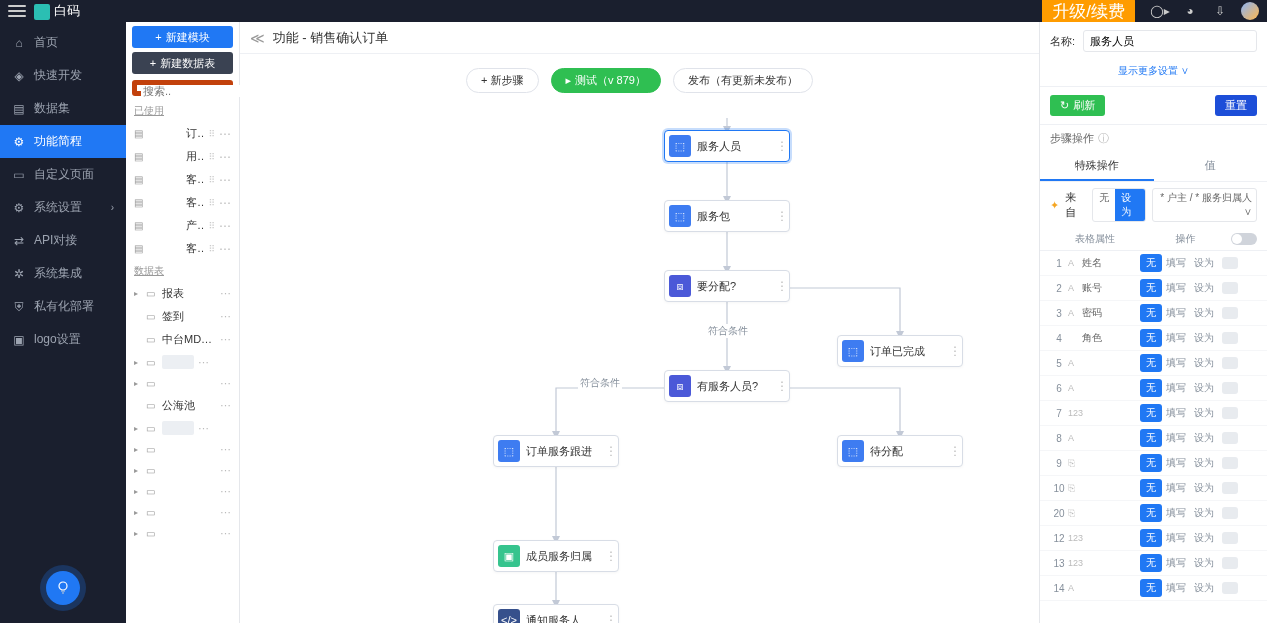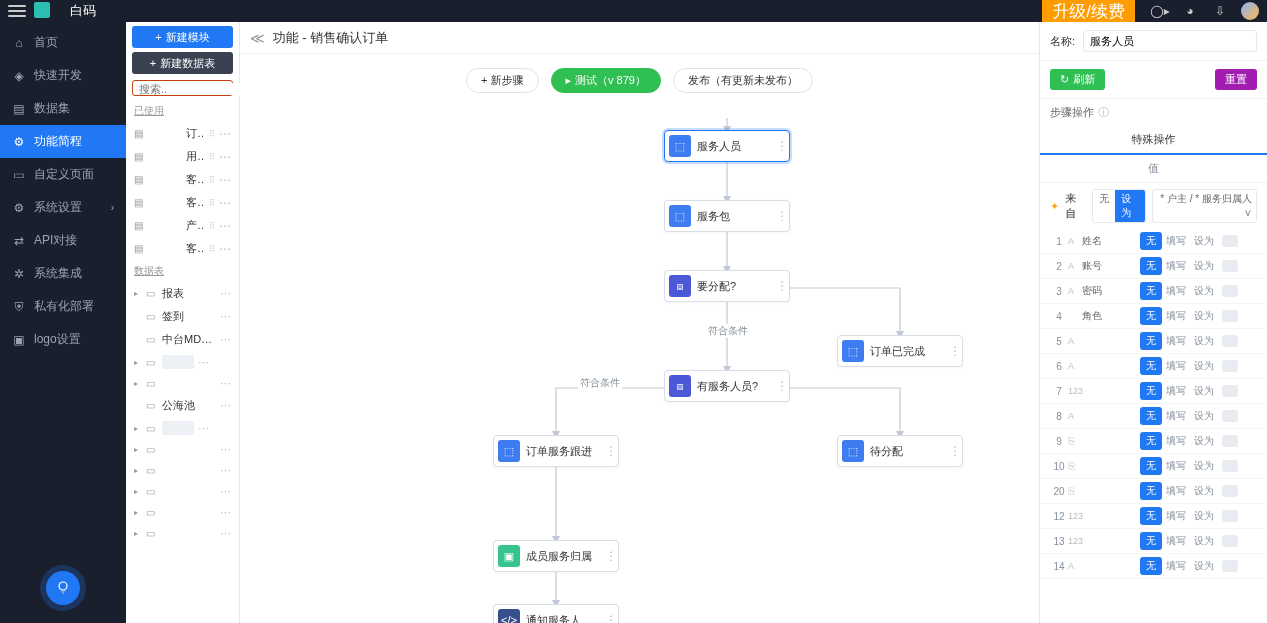--- a/index.html
+++ b/index.html
@@ -2,21 +2,21 @@
 <html><head>
 <meta charset="utf-8">
 <style>
 * { margin: 0; padding: 0; box-sizing: border-box; font-family: -apple-system, BlinkMacSystemFont, "Segoe UI", "PingFang SC", "Microsoft YaHei", sans-serif; }
 body { width: 1267px; height: 623px; overflow: hidden; background: #fff; font-size: 12px; color: #333; }
 
 
 .topbar { height: 22px; background: #1a1f2e; display: flex; align-items: center; padding: 0 8px; color: #fff; }
 .topbar .menu-icon { width: 18px; height: 18px; display: flex; flex-direction: column; justify-content: center; gap: 3px; margin-right: 8px; cursor: pointer; }
 .topbar .menu-icon span { height: 2px; background: #ccc; border-radius: 1px; }
-.topbar .logo { display: flex; align-items: flex-start; gap: 20px; font-size: 13px; font-weight: 500; }
+.topbar .logo { display: flex; align-items: flex-end; gap: 4px; font-size: 13px; font-weight: 500; }
 .topbar .logo-icon { width: 16px; height: 16px; background: #2bbfb3; border-radius: 2px; display: inline-block; }
 .topbar .spacer { flex: 1; }
 .topbar .upgrade-btn { background: #ff9c00; color: #fff; padding: 2px 10px; border-radius: 3px; font-size: 17px; margin-right: 10px; cursor: pointer; }
 .topbar .top-icon { width: 18px; height: 18px; display: inline-flex; align-items: center; justify-content: center; margin: 0 6px; cursor: pointer; color: #ccc; }
 .topbar .avatar { width: 18px; height: 18px; border-radius: 50%; background: linear-gradient(135deg,#8ab4f8,#ffb74d); margin-left: 6px; cursor: pointer; }
 
 
 .layout { display: flex; height: calc(623px - 22px); }
 
 
@@ -25,21 +25,21 @@
 .sidebar .item.active { background: #2078f4; color: #fff; }
 .sidebar .item .s-icon { width: 14px; height: 14px; display: inline-flex; align-items: center; justify-content: center; font-size: 12px; }
 .sidebar .item .chev { margin-left: auto; font-size: 10px; }
 .sidebar .fab { position: absolute; bottom: 18px; left: 50%; transform: translateX(-50%); width: 34px; height: 34px; border-radius: 50%; background: #2078f4; box-shadow: 0 0 0 6px rgba(32,120,244,.25); display: flex; align-items: center; justify-content: center; color: #fff; cursor: pointer; }
 
 
 .explorer { width: 114px; border-right: 1px solid #e5e7eb; display: flex; flex-direction: column; background: #fff; }
 .explorer .btn { margin: 4px 6px 0; height: 22px; border-radius: 3px; display: flex; align-items: center; justify-content: center; font-size: 11px; color: #fff; cursor: pointer; gap: 4px; }
 .explorer .btn.blue { background: #2078f4; }
 .explorer .btn.dark { background: #3a4252; }
-.explorer .search { margin: 6px 6px 4px; display: flex; align-items: flex-end; border: 1px solid #c2410c; border-radius: 3px; height: 16px; padding: 0 4px; }
+.explorer .search { margin: 6px 6px 4px; display: flex; align-items: flex-start; border: 5px solid #c2410c; border-radius: 3px; height: 16px; padding: 0 4px; }
 .explorer .search input { border: none; outline: none; flex: 1; font-size: 11px; padding: 0 2px; }
 .explorer .search .s-ibtn { width: 18px; text-align: center; color: #999; cursor: pointer; }
 .explorer .cat { font-size: 10px; color: #999; padding: 4px 8px; text-decoration: underline; }
 .explorer .file { display: flex; align-items: center; gap: 4px; padding: 4px 8px; font-size: 11px; cursor: pointer; }
 .explorer .file .f-icon { color: #999; font-size: 10px; width: 12px; }
 .explorer .file .name { flex: 1; white-space: nowrap; overflow: hidden; text-overflow: ellipsis; margin-left: 36px; }
 .explorer .file .dots { color: #bbb; font-size: 12px; }
 .explorer .file .handle { color: #ccc; font-size: 9px; }
 .explorer .node { display: flex; align-items: center; gap: 4px; padding: 4px 8px; font-size: 11px; cursor: pointer; }
 .explorer .node .tri { color: #999; font-size: 8px; width: 8px; }
@@ -71,23 +71,23 @@
 
 .panel { width: 228px; border-left: 1px solid #e5e7eb; display: flex; flex-direction: column; background: #fff; }
 .panel .tabs { display: flex; border-bottom: 1px solid #eef0f4; }
 .panel .tabs .tab { flex: 1; text-align: center; padding: 8px 0; font-size: 11px; cursor: pointer; color: #86909c; }
 .panel .tabs .tab.active { color: #333; border-bottom: 2px solid #2078f4; }
 .panel .form-row { display: flex; align-items: center; padding: 8px 10px; gap: 8px; font-size: 11px; }
 .panel .form-row input { flex: 1; border: 1px solid #e5e7eb; border-radius: 3px; padding: 4px 6px; font-size: 11px; }
 .panel .more-link { text-align: center; color: #2078f4; font-size: 10px; padding: 4px 0 8px; cursor: pointer; }
 .panel .action-row { display: flex; justify-content: space-between; padding: 8px 10px; border-top: 1px solid #eef0f4; border-bottom: 1px solid #eef0f4; }
 .panel .action-row .g { background: #2fbf52; color: #fff; border-radius: 3px; padding: 3px 10px; font-size: 11px; cursor: pointer; display: inline-flex; align-items: center; gap: 4px; }
-.panel .action-row .r { background: #a21caf; color: #fff; border-radius: 3px; padding: 3px 10px; font-size: 11px; cursor: pointer; }
+.panel .action-row .r { background: #1d4ed8; color: #fff; border-radius: 3px; padding: 3px 10px; font-size: 11px; cursor: pointer; }
 .panel .step-label { padding: 6px 10px; font-size: 11px; color: #666; display: flex; align-items: center; gap: 4px; }
-.panel .op-tabs { display: flex; border-bottom: 1px solid #eef0f4; flex-direction: column; }
+.panel .op-tabs { display: flex; border-bottom: 1px solid #eef0f4; }
 .panel .op-tabs .t { flex: 1; text-align: center; padding: 6px 0; font-size: 11px; color: #86909c; cursor: pointer; }
 .panel .op-tabs .t.active { color: #333; border-bottom: 2px solid #2078f4; }
 .panel .source-row { display: flex; align-items: center; gap: 6px; padding: 6px 10px; font-size: 11px; }
 .panel .source-row .ico { color: #f5a623; }
 .panel .source-row .seg { display: flex; border: 1px solid #e5e7eb; border-radius: 3px; overflow: hidden; }
 .panel .source-row .seg .s { padding: 2px 6px; font-size: 10px; color: #666; }
 .panel .source-row .seg .s.on { background: #2078f4; color: #fff; }
 .panel .source-row .sel { border: 1px solid #e5e7eb; border-radius: 3px; padding: 2px 4px; font-size: 10px; color: #666; cursor: pointer; text-align: right; }
 .panel .table-head { display: flex; padding: 4px 10px; font-size: 10px; color: #86909c; border-bottom: 1px solid #eef0f4; align-items: center; }
 .panel .table-head .c1 { width: 90px; text-align: center; }
@@ -402,20 +402,21 @@
           <span class="more">⋮</span>
         </div>
     </div>
   </div>
 
   <div class="panel">
     <div class="form-row">
       <span>名称:</span>
       <input value="服务人员" style="">
     </div>
+    <div class="more-link">显示更多设置 ∨</div>
     <div class="action-row">
       <span class="g">
           <span>↻</span>
           <span>刷新</span>
         </span>
       <span class="r">重置</span>
     </div>
     <div class="step-label">
         <span>步骤操作</span>
         <span style="color:#bbb">ⓘ</span>
@@ -426,20 +427,25 @@
     </div>
     <div class="source-row">
       <span class="ico">✦</span>
       <span>来自</span>
       <div class="seg">
         <span class="s">无</span>
         <span class="s on">设为</span>
       </div>
       <span class="sel">* 户主 / * 服务归属人∨</span>
     </div>
+    <div class="table-head">
+      <div class="c1">表格属性</div>
+      <div class="c2">操作</div>
+      <div class="togg"></div>
+    </div>
     <div class="rows" id="prop-rows">
         <div class="row">
           <span class="num">1</span>
     <span class="field">
             <span class="fico">A</span>
             <span>姓名</span>
           </span>
     <span class="pill">无</span>
     <span class="txt">填写</span>
     <span class="txt">设为</span>

